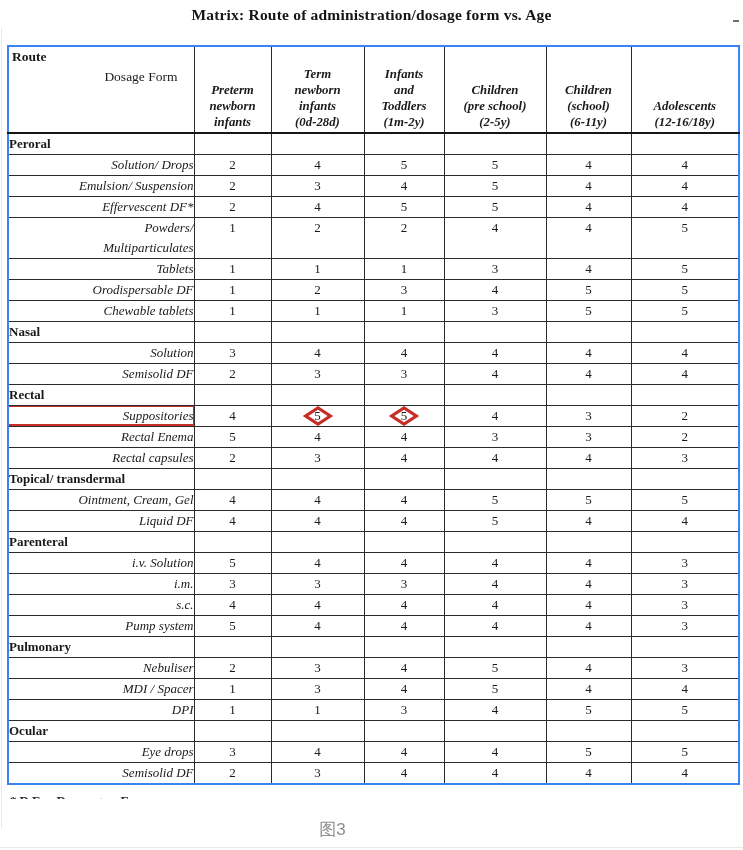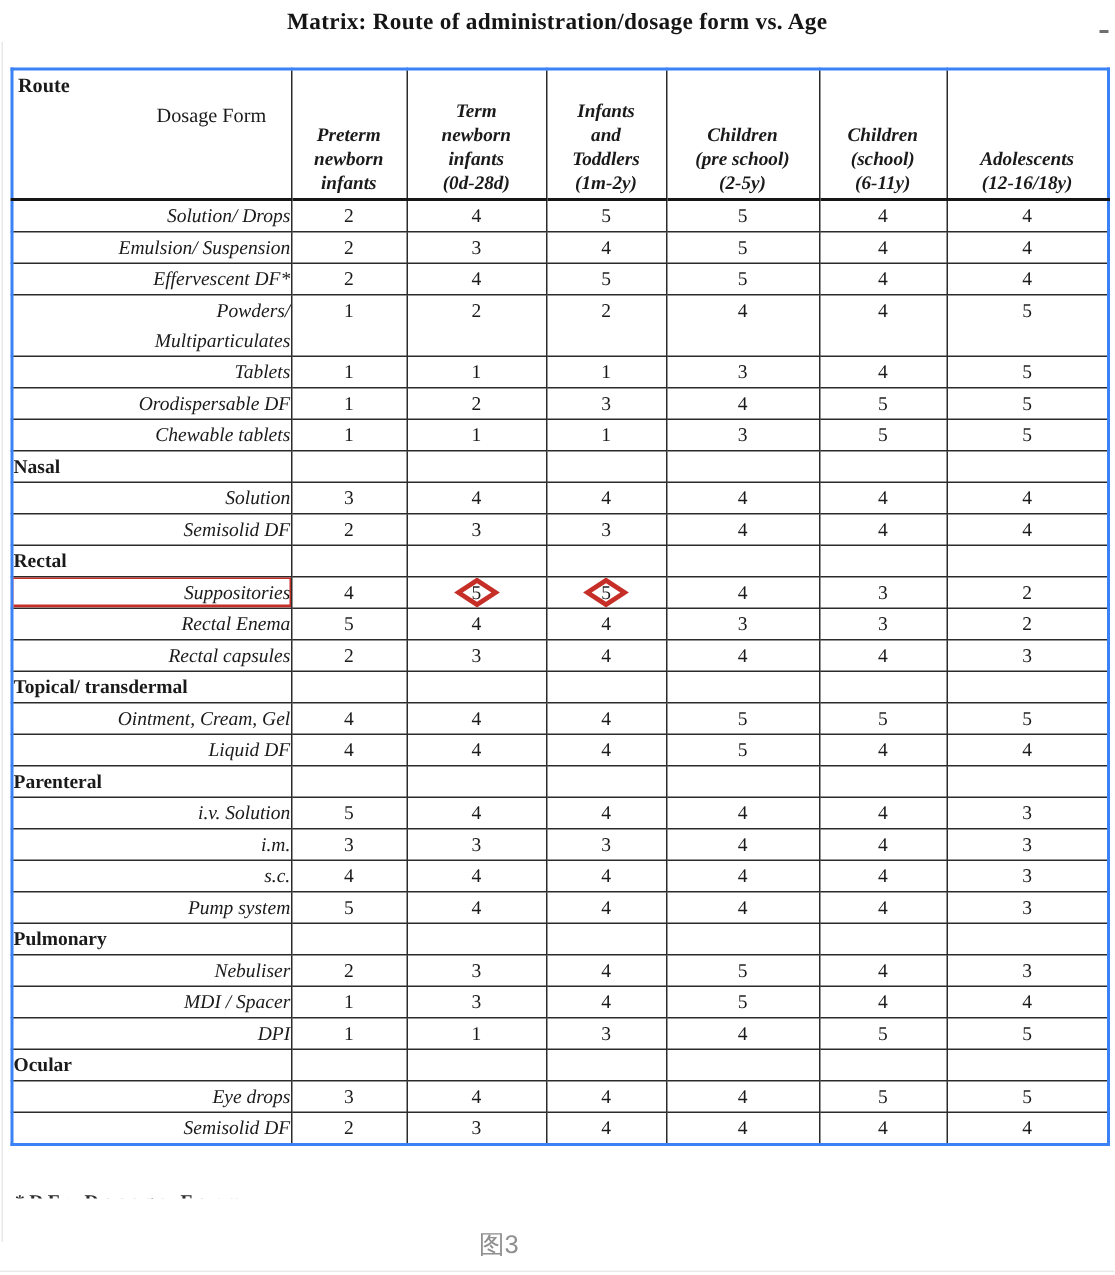--- a/index.html
+++ b/index.html
@@ -134,20 +134,29 @@
           <div class="age-range">(6-11y)</div>
         </div>
       </td>
       <td class="age-head">
         <div class="inner">
           <div class="age-name">Adolescents</div>
           <div class="age-range">(12-16/18y)</div>
         </div>
       </td>
     </tr>
+  <tr>
+        <td class="section-label">Peroral</td>
+        <td class="value-cell"></td>
+        <td class="value-cell"></td>
+        <td class="value-cell"></td>
+        <td class="value-cell"></td>
+        <td class="value-cell"></td>
+        <td class="value-cell"></td>
+      </tr>
       <tr>
         <td class="row-label">Solution/ Drops</td>
         <td class="value-cell"><span>2</span></td>
         <td class="value-cell"><span>4</span></td>
         <td class="value-cell"><span>5</span></td>
         <td class="value-cell"><span>5</span></td>
         <td class="value-cell"><span>4</span></td>
         <td class="value-cell"><span>4</span></td>
       </tr>
       <tr>

